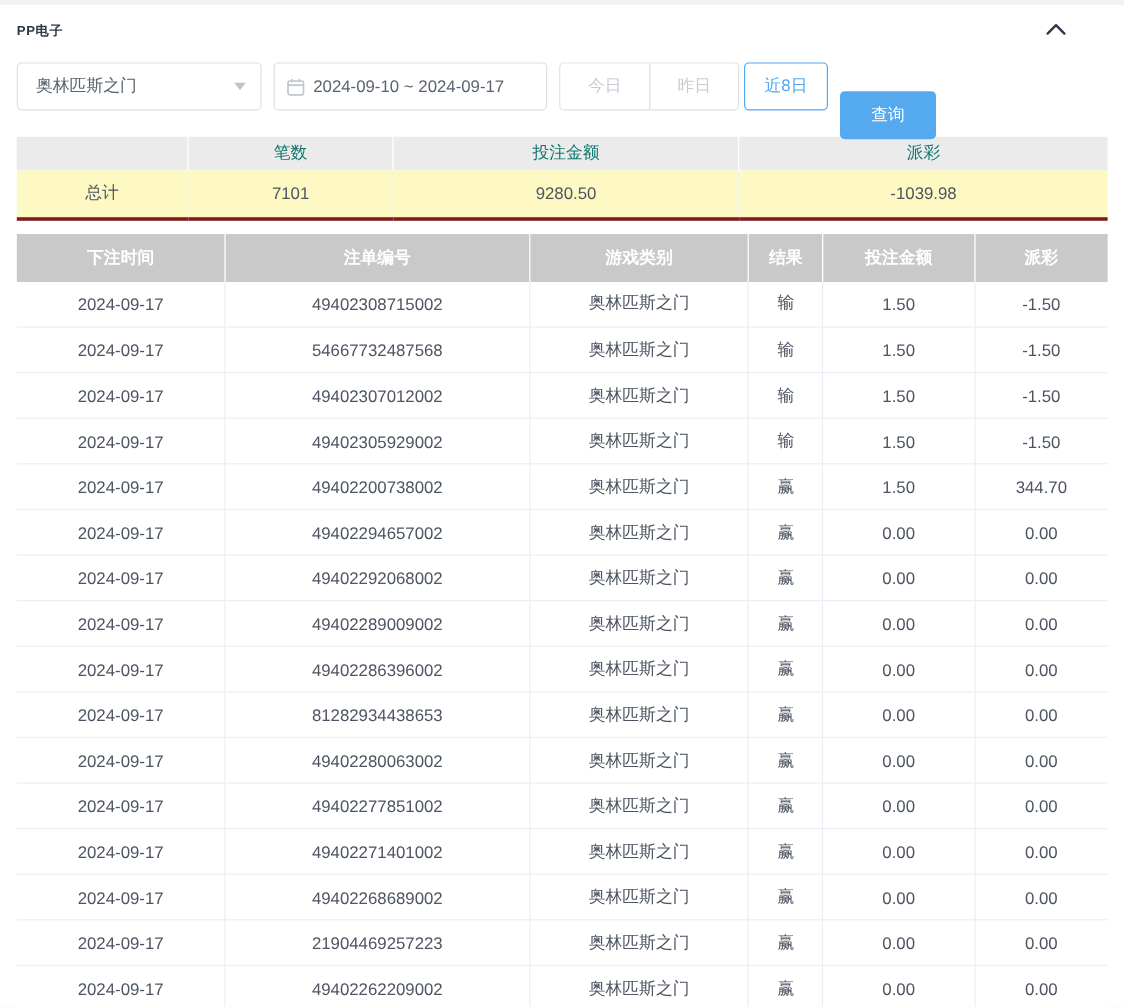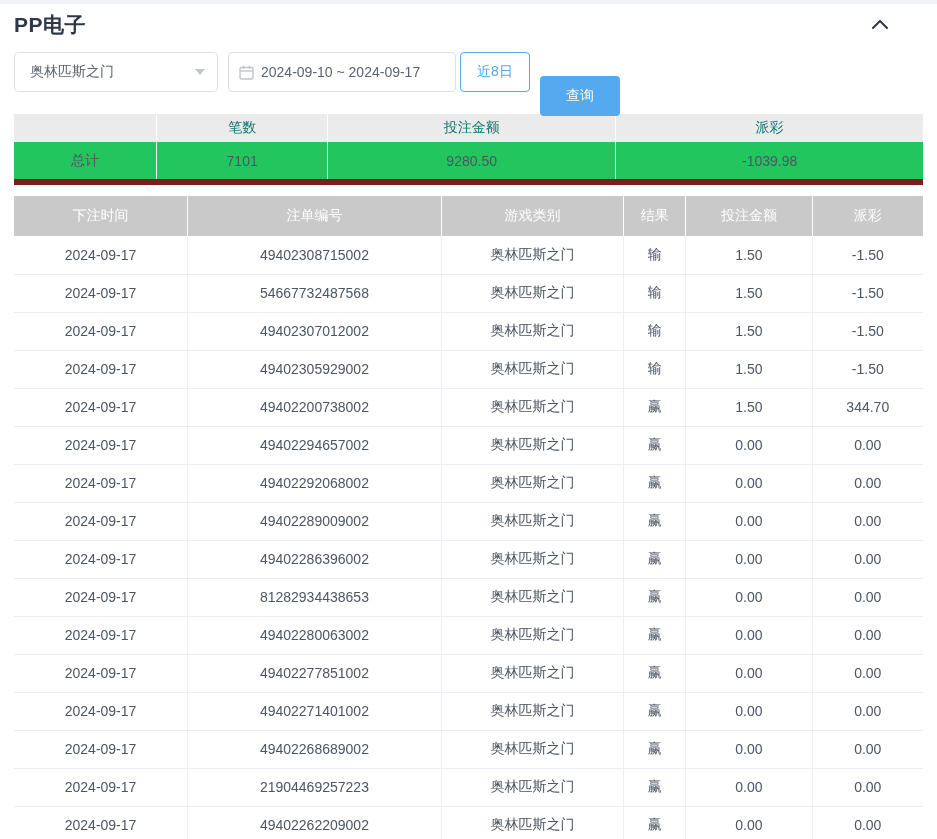--- a/index.html
+++ b/index.html
@@ -2,21 +2,21 @@
 <html><head>
 <meta charset="utf-8">
 <style>
   * { margin:0; padding:0; box-sizing:border-box; }
   html,body { width:937px; height:839px; overflow:hidden; background:#f0f2f5;
     font-family:"Liberation Sans","DejaVu Sans",sans-serif; font-size:14px; color:#4d5562; }
   .card { background:#fff; margin-top:4px; width:937px; height:835px; padding:8px 14px 0 14px; overflow:hidden; }
 
   
   .panel-head { display:flex; justify-content:space-between; align-items:center; height:26px; }
-  .panel-title { font-size:21px; font-weight:bold; color:#2d3746; letter-spacing:.5px; }
+  .panel-title { font-size:11px; font-weight:bold; color:#2d3746; letter-spacing:.5px; }
   .collapse-btn { width:30px; height:22px; display:flex; align-items:center; justify-content:center; cursor:pointer; margin-right:28px; }
 
   
   .filters { display:flex; align-items:center; margin-top:14px; height:40px; }
   .select-box { width:204px; height:40px; border:1px solid #dcdfe6; border-radius:4px;
     display:flex; align-items:center; padding:0 12px 0 15px; color:#5a6370; cursor:pointer; background:#fff; }
   .select-box .sel-val { flex:1; }
   .caret-down { width:0; height:0; border-left:5px solid transparent; border-right:5px solid transparent; border-top:6px solid #c0c4cc; }
   .date-box { width:228px; height:40px; border:1px solid #dcdfe6; border-radius:4px; margin-left:10px;
     display:flex; align-items:center; padding:4px 10px; color:#5a6370; cursor:pointer; background:#fff; }
@@ -27,27 +27,27 @@
   .qbtn-active { width:70px; height:40px; margin-left:4px; background:#fff; border:1px solid #53a8ee; border-radius:4px;
     color:#53a8ee; font-size:14px; cursor:pointer; }
   .search-btn { width:80px; height:40px; margin-left:10px; background:#54a9ef; border:none; border-radius:4px;
     color:#fff; font-size:14px; cursor:pointer;margin-top:48px; }
 
   
   table { border-collapse:collapse; table-layout:fixed; width:909px; }
   .summary { margin-top:22px; }
   .summary th { height:28px; background:#ebebeb; font-weight:normal; color:#0f766e; border-right:1px solid #fff; }
   .summary th:last-child { border-right:none; }
-  .summary td { height:40px; text-align:center; color:#4d5562; background:#22c55e;
-    border-right:1px solid #f0f0f0; border-bottom:6px solid #7f1d1d; }
+  .summary td { height:40px; text-align:center; color:#4d5562; background:#fef9c3;
+    border-right:1px solid #f0f0f0; border-bottom:3px solid #7f1d1d; }
   .summary td:last-child { border-right:none; }
 
   
   .bet { margin-top:11px; }
-  .bet th { height:40px; background:#c9c9c9; color:#fff; font-weight:normal; border-right:1px solid #fff; }
+  .bet th { height:40px; background:#c9c9c9; color:#fff; font-weight:bold; border-right:1px solid #fff; }
   .bet th:last-child { border-right:none; }
   .bet td { height:38px; text-align:center; color:#4d5562; background:#fff;
     border-right:1px solid #ebeef5; border-bottom:1px solid #ebeef5; }
   .bet td:last-child { border-right:none; }
   .neg { color:#f25f63; }
 </style>
 </head>
 <body>
 
 <div class="card">
@@ -71,20 +71,24 @@
     <div class="date-box">
       <span class="cal">
         <svg width="15" height="15" viewBox="0 0 15 15">
             <rect x="1" y="2.5" width="13" height="11.5" rx="1.5" fill="none" stroke="#c0c4cc" stroke-width="1.4"></rect>
             <line x1="1" y1="6" x2="14" y2="6" stroke="#c0c4cc" stroke-width="1.4"></line>
             <line x1="4.5" y1="0.8" x2="4.5" y2="3.6" stroke="#c0c4cc" stroke-width="1.4"></line>
             <line x1="10.5" y1="0.8" x2="10.5" y2="3.6" stroke="#c0c4cc" stroke-width="1.4"></line>
           </svg>
       </span>
       <span>2024-09-10 ~ 2024-09-17</span>
+    </div>
+    <div class="btn-group">
+      <button class="qbtn">今日</button>
+      <button class="qbtn">昨日</button>
     </div>
     <button class="qbtn-active">近8日</button>
     <button class="search-btn">查询</button>
   </div>
 
   <table class="summary">
     <colgroup>
         <col style="width:15.7%">
         <col style="width:18.8%">
         <col style="width:31.7%">

